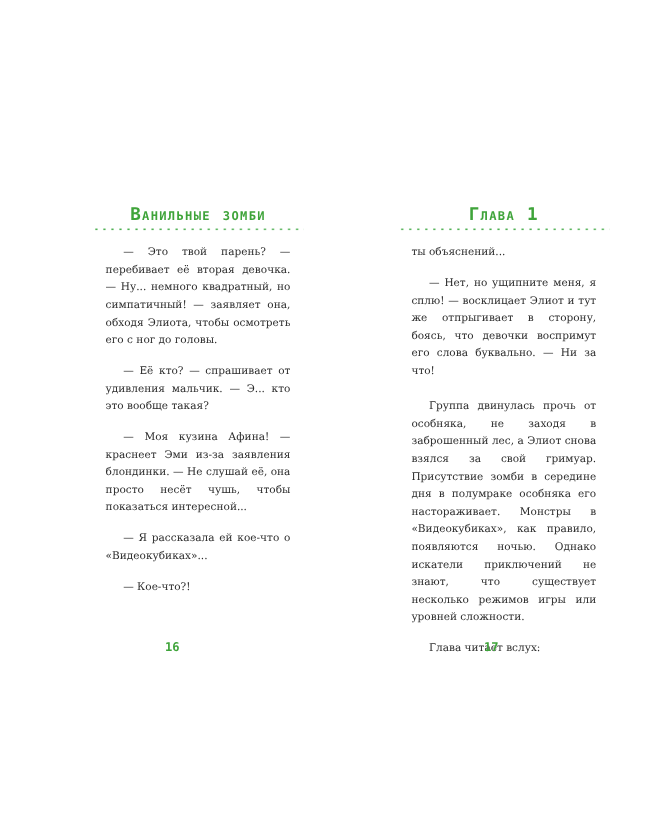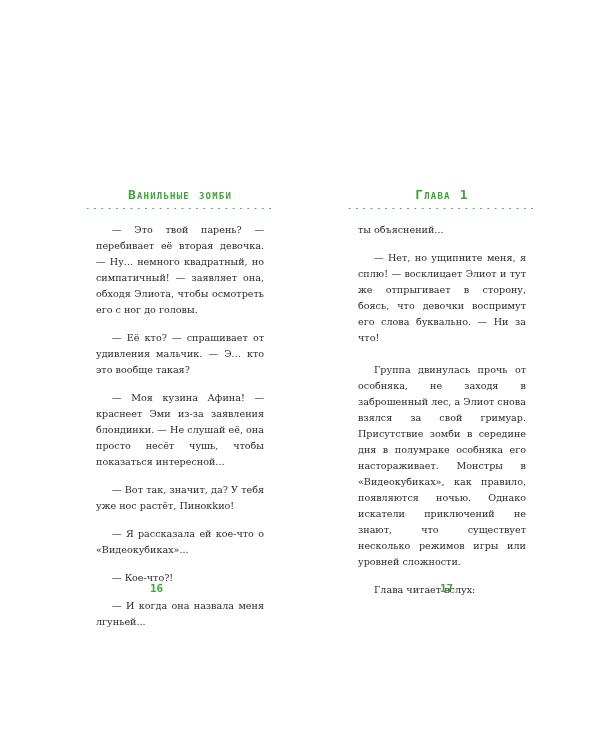--- a/index.html
+++ b/index.html
@@ -19,27 +19,27 @@
       position: absolute;
       top: 0; left: 0;
       width: 600px; height: 750px;
     }
     .page {
       position: absolute;
       top: 188px;
       width: 192px;
     }
     .page.left { left: 84px; }
-    .page.right { left: 346px; }
+    .page.right { left: 362px; }
 
     .running-head {
       text-align: center;
       font-family: "DejaVu Sans Mono", "Liberation Mono", monospace;
       font-weight: bold;
-      font-size: 13px;
+      font-size: 16px;
       letter-spacing: 1.2px;
       color: #3fa43a;
       height: 14px;
       line-height: 14px;
       font-variant: small-caps;
     }
     .dots {
       margin-top: 5px;
       height: 3px;
       background-image: radial-gradient(circle, #4caf50 0.8px, transparent 1.1px);
@@ -78,24 +78,22 @@
 
 <div class="spread">
 
   <div class="page left">
     <div class="running-head">Ванильные зомби</div>
     <div class="dots"></div>
     <div class="text">
       <p>— Это твой парень? — перебивает её вторая девочка. — Ну... немного квадратный, но симпатичный! — заявляет она, обходя Элиота, чтобы осмотреть его с ног до головы.</p>
       <p>— Её кто? — спрашивает от удивления мальчик. — Э... кто это вообще такая?</p>
       <p>— Моя кузина Афина! — краснеет Эми из-за заявления блондинки. — Не слушай её, она просто несёт чушь, чтобы показаться интересной...</p>
-      <p>— Вот так, значит, да? У тебя уже нос растёт, Пинокkио!</p>
       <p>— Я рассказала ей кое-что о «Видеокубиках»...</p>
       <p>— Кое-что?!</p>
-      <p>— И когда она назвала меня лгуньей...</p>
     </div>
   </div>
   <div class="folio left">16</div>
 
   <div class="page right">
     <div class="running-head">Глава 1</div>
     <div class="dots"></div>
     <div class="text">
       <p class="noindent">ты объяснений...</p>
       <p>— Нет, но ущипните меня, я сплю! — восклицает Элиот и тут же отпрыгивает в сторону, боясь, что девочки воспримут его слова буквально. — Ни за что!</p>

